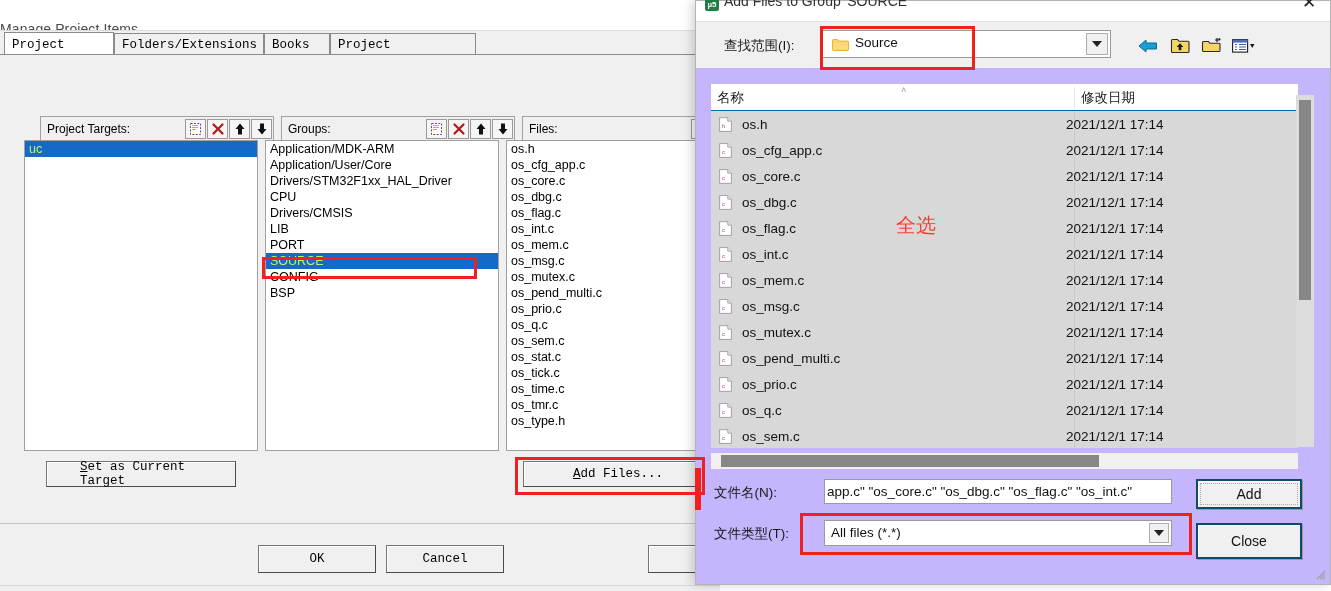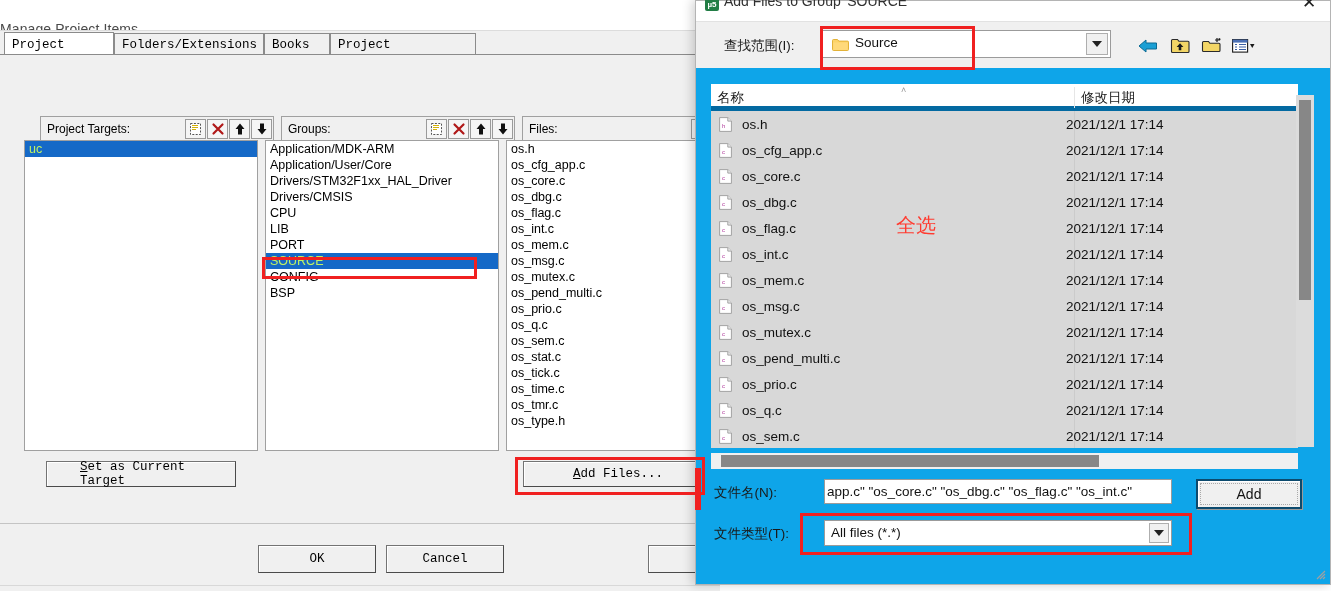--- a/index.html
+++ b/index.html
@@ -85,21 +85,21 @@
     border-top:1px solid #c4c4c4;border-bottom:1px solid #ffffff;}
   #mpi-footer{position:absolute;left:0;top:525px;width:720px;height:66px;background:#f0f0f0;}
   #mpi-bottom-edge{position:absolute;left:0;top:585px;width:720px;height:6px;background:#f0f0f0;border-top:1px solid #d8d8d8;}
 
   
   .redbox{position:absolute;border:3px solid #f02020;box-sizing:border-box;pointer-events:none;z-index:60;}
 
   
   #dlg{
     position:absolute;left:695px;top:0px;width:636px;height:585px;
-    background:#0ea5e9;border:1px solid #b4b4b4;box-sizing:border-box;
+    background:#c4b5fd;border:1px solid #b4b4b4;box-sizing:border-box;
     box-shadow:-3px 0 10px rgba(0,0,0,.18);
     z-index:40;
   }
   #dlg-title{
     position:absolute;left:0;top:0;width:634px;height:22px;background:#ffffff;
   }
   #dlg-icon{
     position:absolute;left:9px;top:-4px;width:14px;height:14px;background:#227d45;
     border-radius:2px;display:flex;align-items:center;justify-content:center;
     color:#fff;font-size:8px;font-weight:bold;font-family:"Liberation Sans",sans-serif;
@@ -132,21 +132,21 @@
     border:1px solid #aeaeae;box-sizing:border-box;display:flex;align-items:center;justify-content:center;
   }
   .tri-down{width:0;height:0;border-left:5px solid transparent;border-right:5px solid transparent;border-top:6px solid #222;}
 
   #dlg-toolbar{position:absolute;left:440px;top:12px;height:24px;display:flex;align-items:center;gap:8px;}
   .tool-ic{width:24px;height:22px;display:flex;align-items:center;justify-content:center;}
 
   
   #flist-head{
     position:absolute;left:15px;top:83px;width:587px;height:27px;
-    background:#ffffff;border-bottom:5px solid #0369a1;box-sizing:border-box;
+    background:#ffffff;border-bottom:1px solid #0369a1;box-sizing:border-box;
   }
   #col-name{position:absolute;left:6px;top:5px;font-size:13.5px;color:#1a1a1a;font-family:"Liberation Sans",sans-serif;}
   #col-date{position:absolute;left:370px;top:5px;font-size:13.5px;color:#1a1a1a;font-family:"Liberation Sans",sans-serif;}
   #col-div{position:absolute;left:363px;top:3px;width:1px;height:21px;background:#e6e6e6;}
   #sort-caret{position:absolute;left:190px;top:1px;font-size:9px;color:#9a9a9a;font-family:"Liberation Sans",sans-serif;}
 
   #flist{
     position:absolute;left:15px;top:110px;width:587px;height:337px;
     background:#d8d8d8;overflow:hidden;
   }
@@ -267,22 +267,22 @@
       <div class="tbtn boxed">
         <svg width="14" height="14" viewBox="0 0 14 14">
             <path d="M7 12.5 L11.5 7 H9 V1.5 H5 V7 H2.5 Z" fill="#111"></path>
           </svg>
       </div>
     </div>
     <div class="listbox" style="left:265px;top:85px;width:234px;height:311px;" id="groups-list">
         <div class="lrow">Application/MDK-ARM</div>
         <div class="lrow">Application/User/Core</div>
         <div class="lrow">Drivers/STM32F1xx_HAL_Driver</div>
+        <div class="lrow">CPU</div>
         <div class="lrow">Drivers/CMSIS</div>
-        <div class="lrow">CPU</div>
         <div class="lrow">LIB</div>
         <div class="lrow">PORT</div>
         <div class="lrow sel">SOURCE</div>
         <div class="lrow">CONFIG</div>
         <div class="lrow">BSP</div>
       </div>
 
     <div class="panel-head" style="left:506px;top:61px;width:214px;">
       <div class="ph-label">Files:</div>
       <div class="tbtn boxed">
@@ -530,20 +530,21 @@
     <div id="ft-text">All files (*.*)</div>
     <div id="ft-arrow">
         <div class="tri-down"></div>
       </div>
   </div>
 
   <div class="dlg-btn" id="btn-add">
     <div id="btn-add-inner"></div>
     <span>Add</span>
   </div>
+  <div class="dlg-btn" id="btn-close">Close</div>
 
   <div id="resize-grip">
     <svg width="12" height="12" viewBox="0 0 12 12">
         <path d="M11 3 L3 11 M11 6 L6 11 M11 9 L9 11" stroke="#a0a0a0" stroke-width="1.2"></path>
       </svg>
   </div>
 </div>
 
 <div id="vsb-track"></div>
 <div id="vsb-thumb"></div>

